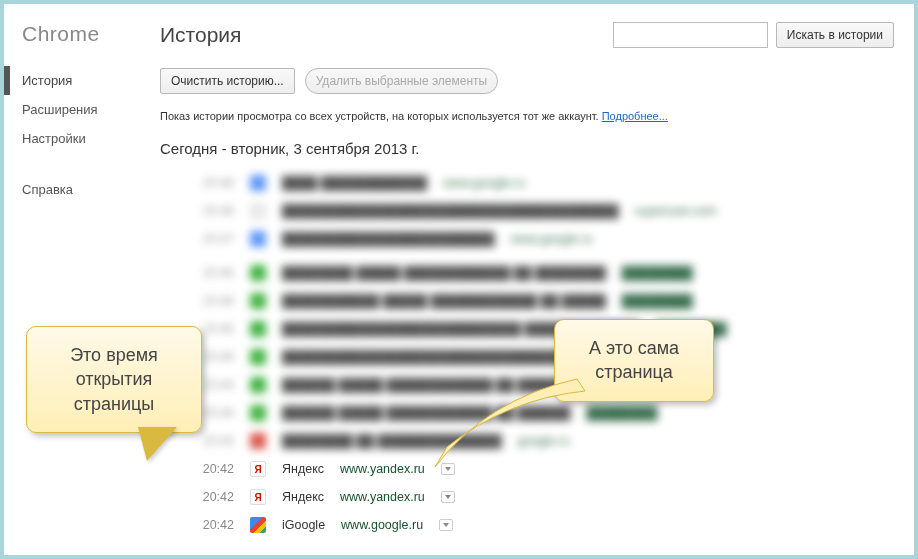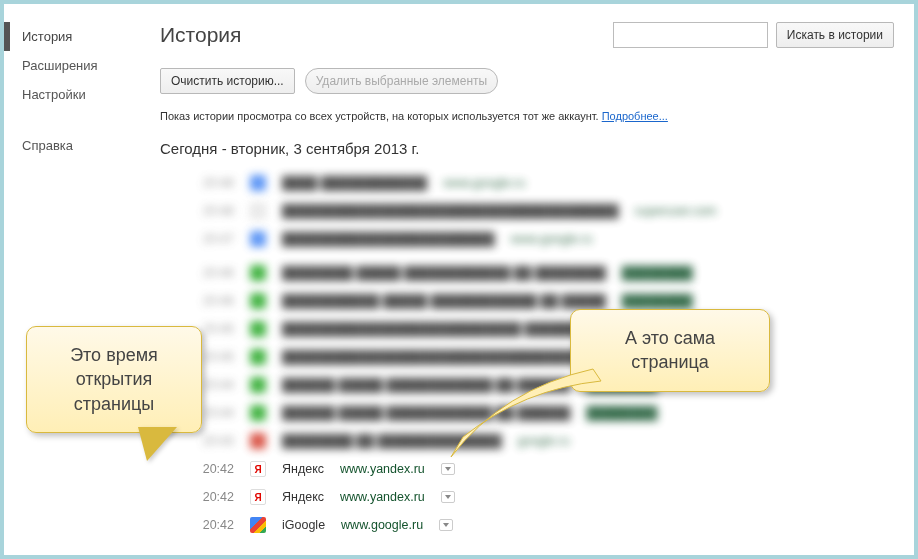--- a/index.html
+++ b/index.html
@@ -146,28 +146,29 @@
     border-top: 32px solid #ffefb6;
     filter: drop-shadow(2px 2px 2px rgba(0,0,0,0.2));
   }
   #callout-left .callout-tail::before{
     content:""; position:absolute; top:-33px; left:-9px;
     border-left: 9px solid transparent;
     border-right: 30px solid transparent;
     border-top: 34px solid #d9b93e;
     z-index:-1;
   }
-  #callout-right { left: 550px; top: 305px; width: 200px; margin-left: 16px; }
+  #callout-right { left: 550px; top: 315px; width: 160px; }
   #callout-right svg { position:absolute; bottom:-78px; left:-128px; }
 </style>
 </head>
 <body>
 
 <div class="page">
   <aside class="sidebar">
+    <div class="brand">Chrome</div>
     <div class="nav-item active">История</div>
     <div class="nav-item">Расширения</div>
     <div class="nav-item">Настройки</div>
     <div class="nav-gap"></div>
     <div class="nav-item">Справка</div>
   </aside>
 
   <main class="main">
     <div class="header-row">
       <h1 class="page-title">История</h1>

